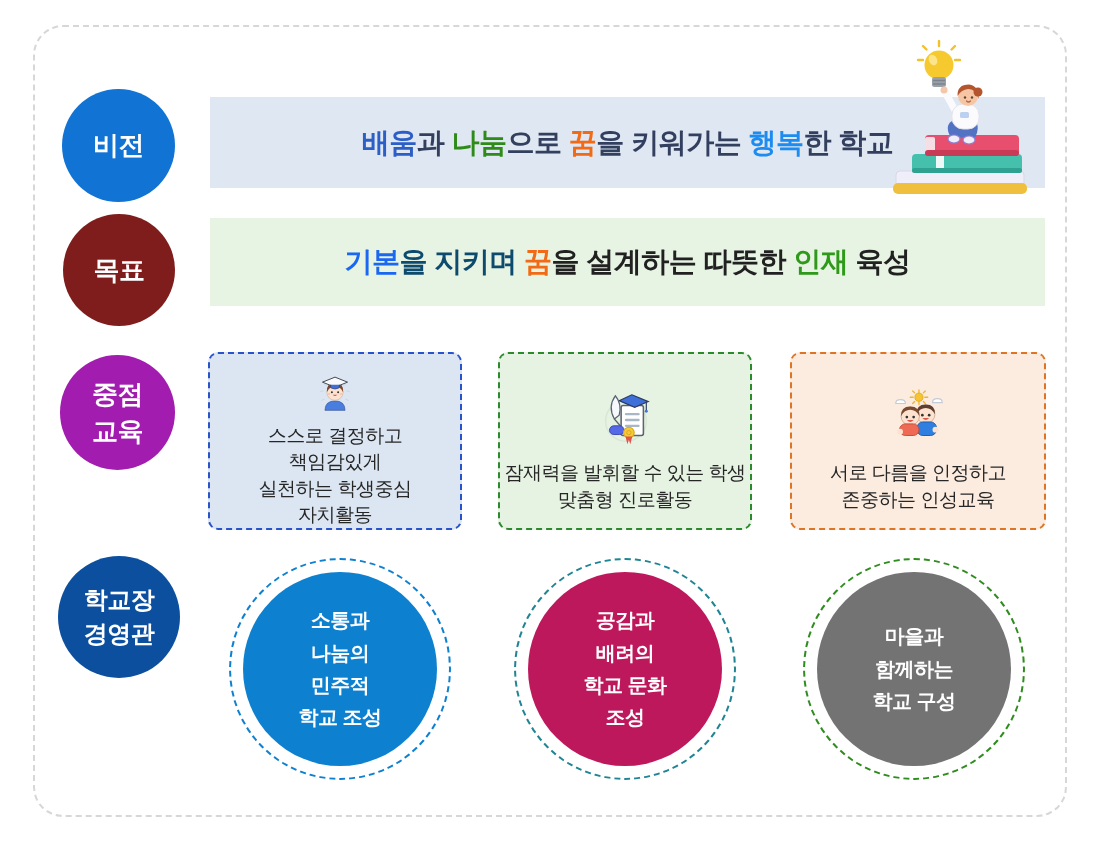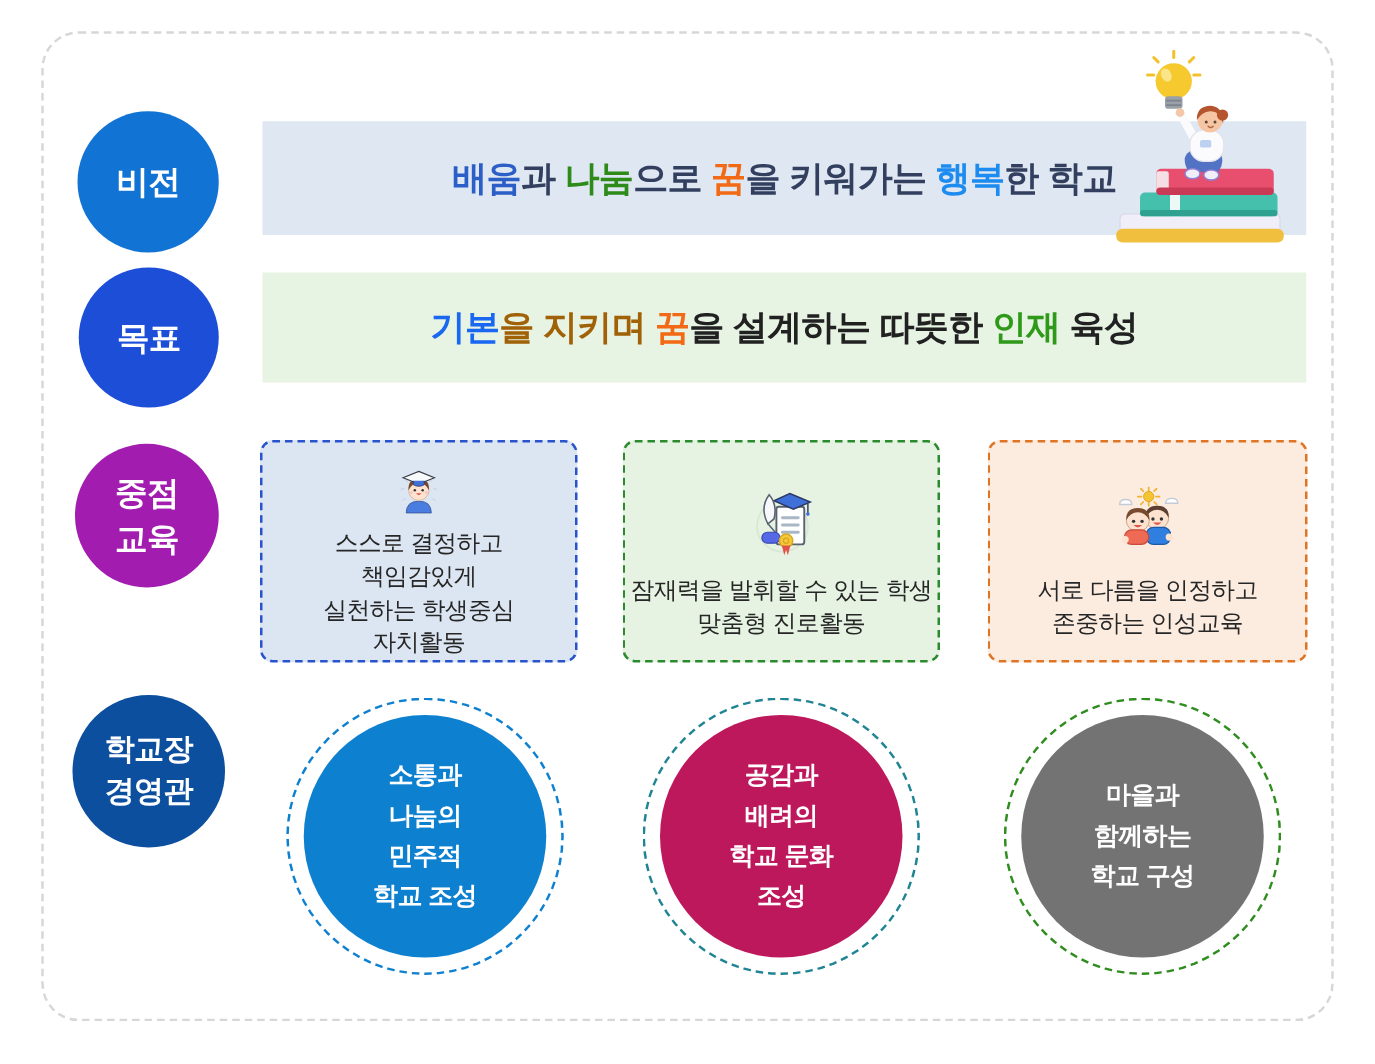--- a/index.html
+++ b/index.html
@@ -53,25 +53,25 @@
 
   <div class="outer-frame"></div>
 
   <div class="rail-circle" id="vision-circle" style="background: rgb(17, 115, 211);">
     <span>비전</span>
   </div>
   <div class="banner" id="vision-banner" style="background: rgb(223, 231, 242);">
     <div><span style="color: rgb(43, 94, 198);">배움</span><span style="color: rgb(51, 63, 94);">과 </span><span style="color: rgb(46, 139, 26);">나눔</span><span style="color: rgb(51, 63, 94);">으로 </span><span style="color: rgb(242, 106, 21);">꿈</span><span style="color: rgb(51, 63, 94);">을 키워가는 </span><span style="color: rgb(29, 140, 240);">행복</span><span style="color: rgb(51, 63, 94);">한 학교</span></div>
   </div>
 
-  <div class="rail-circle" id="goal-circle" style="background: #1d4ed8;">
+  <div class="rail-circle" id="goal-circle" style="background: #7f1d1d;">
     <span>목표</span>
   </div>
   <div class="banner" id="goal-banner" style="background: rgb(231, 243, 227);">
-    <div><span style="color: rgb(26, 104, 242);">기본</span><span style="color: #a16207;">을 지키며 </span><span style="color: rgb(242, 106, 21);">꿈</span><span style="color: rgb(33, 33, 33);">을 설계하는 따뜻한 </span><span style="color: rgb(47, 154, 26); text-align: right;">인재</span><span style="color: rgb(33, 33, 33);"> 육성</span></div>
+    <div><span style="color: rgb(26, 104, 242);">기본</span><span style="color: #0c4a6e;">을 지키며 </span><span style="color: rgb(242, 106, 21);">꿈</span><span style="color: rgb(33, 33, 33);">을 설계하는 따뜻한 </span><span style="color: rgb(47, 154, 26); text-align: right;">인재</span><span style="color: rgb(33, 33, 33);"> 육성</span></div>
   </div>
 
   <div class="rail-circle" id="focus-circle" style="background: #a21caf;">중점<br>교육</div>
 
   <div class="focus-box" id="focus-box-0" style="background: rgb(220, 230, 242); border-color: rgb(40, 83, 204);">
     <svg class="box-icon" viewBox="0 0 64 64">
       <g stroke="#c9d5e4" stroke-width="1.5" stroke-linecap="round">
         <path d="M13 27 l-4 1"></path>
           <path d="M51 27 l4 1"></path>
           <path d="M15 40 l-4 2"></path>

